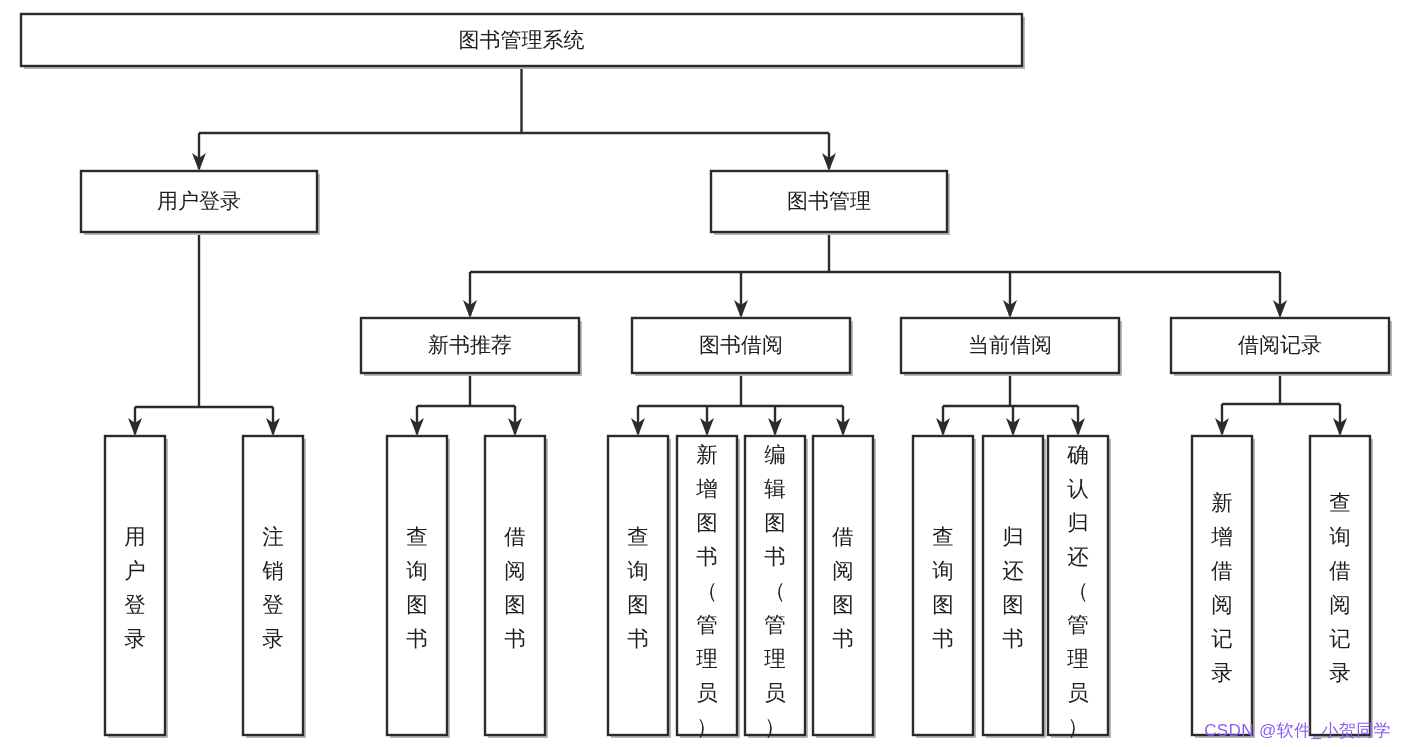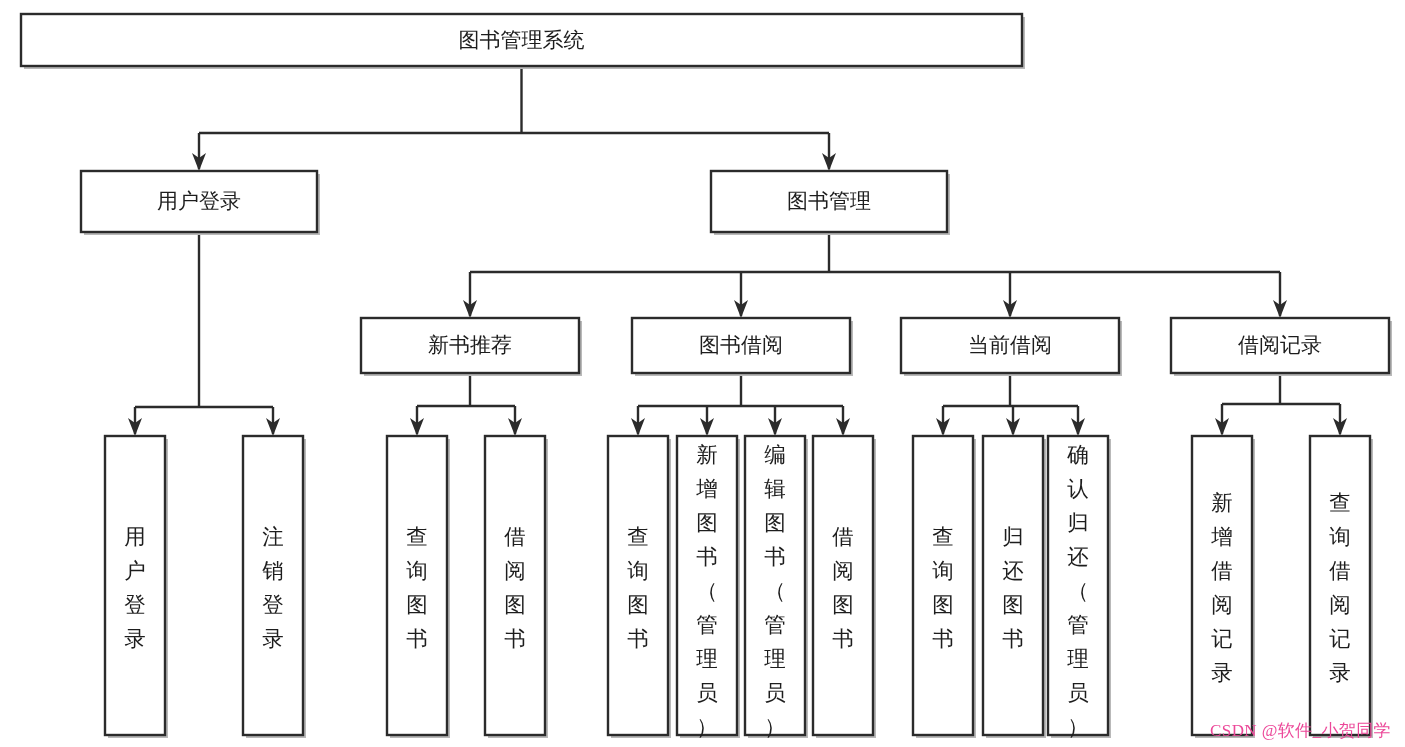--- a/index.html
+++ b/index.html
@@ -58,23 +58,23 @@
   .node-label-vertical {
     fill: #1d1d1d;
     font-family: "Liberation Sans", "DejaVu Sans", sans-serif;
     font-size: 21.5px;
     text-anchor: middle;
   }
   .watermark-text {
     position: absolute;
     right: 14px;
     bottom: 5px;
-    font-family: Liberation Serif, serif;
+    font-family: Liberation Sans, sans-serif;
     font-size: 17px;
-    color: #ec4899;
+    color: #8b5cf6;
     letter-spacing: 0.4px;
     user-select: none;
     white-space: nowrap;
   }
 </style>
 </head>
 <body>
 
 <div id="diagram-root">
 

